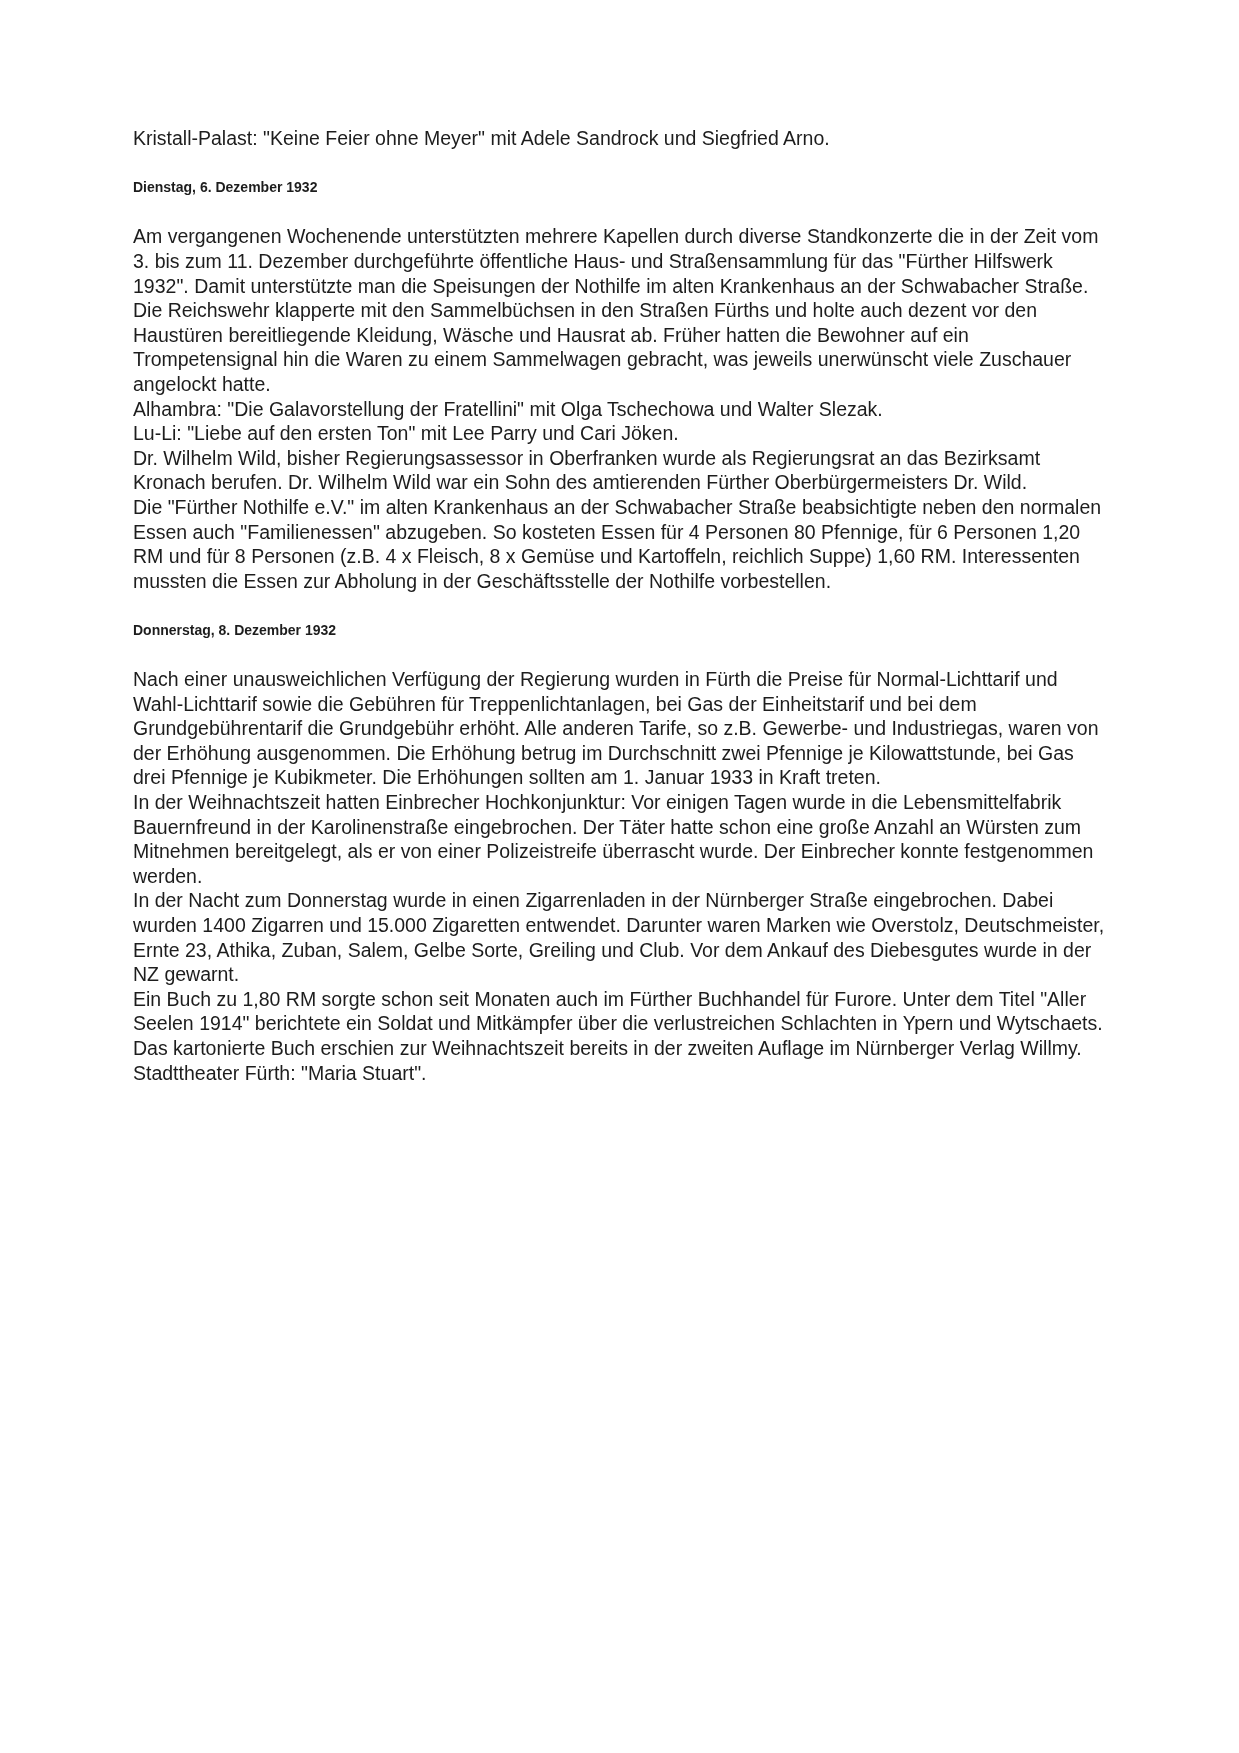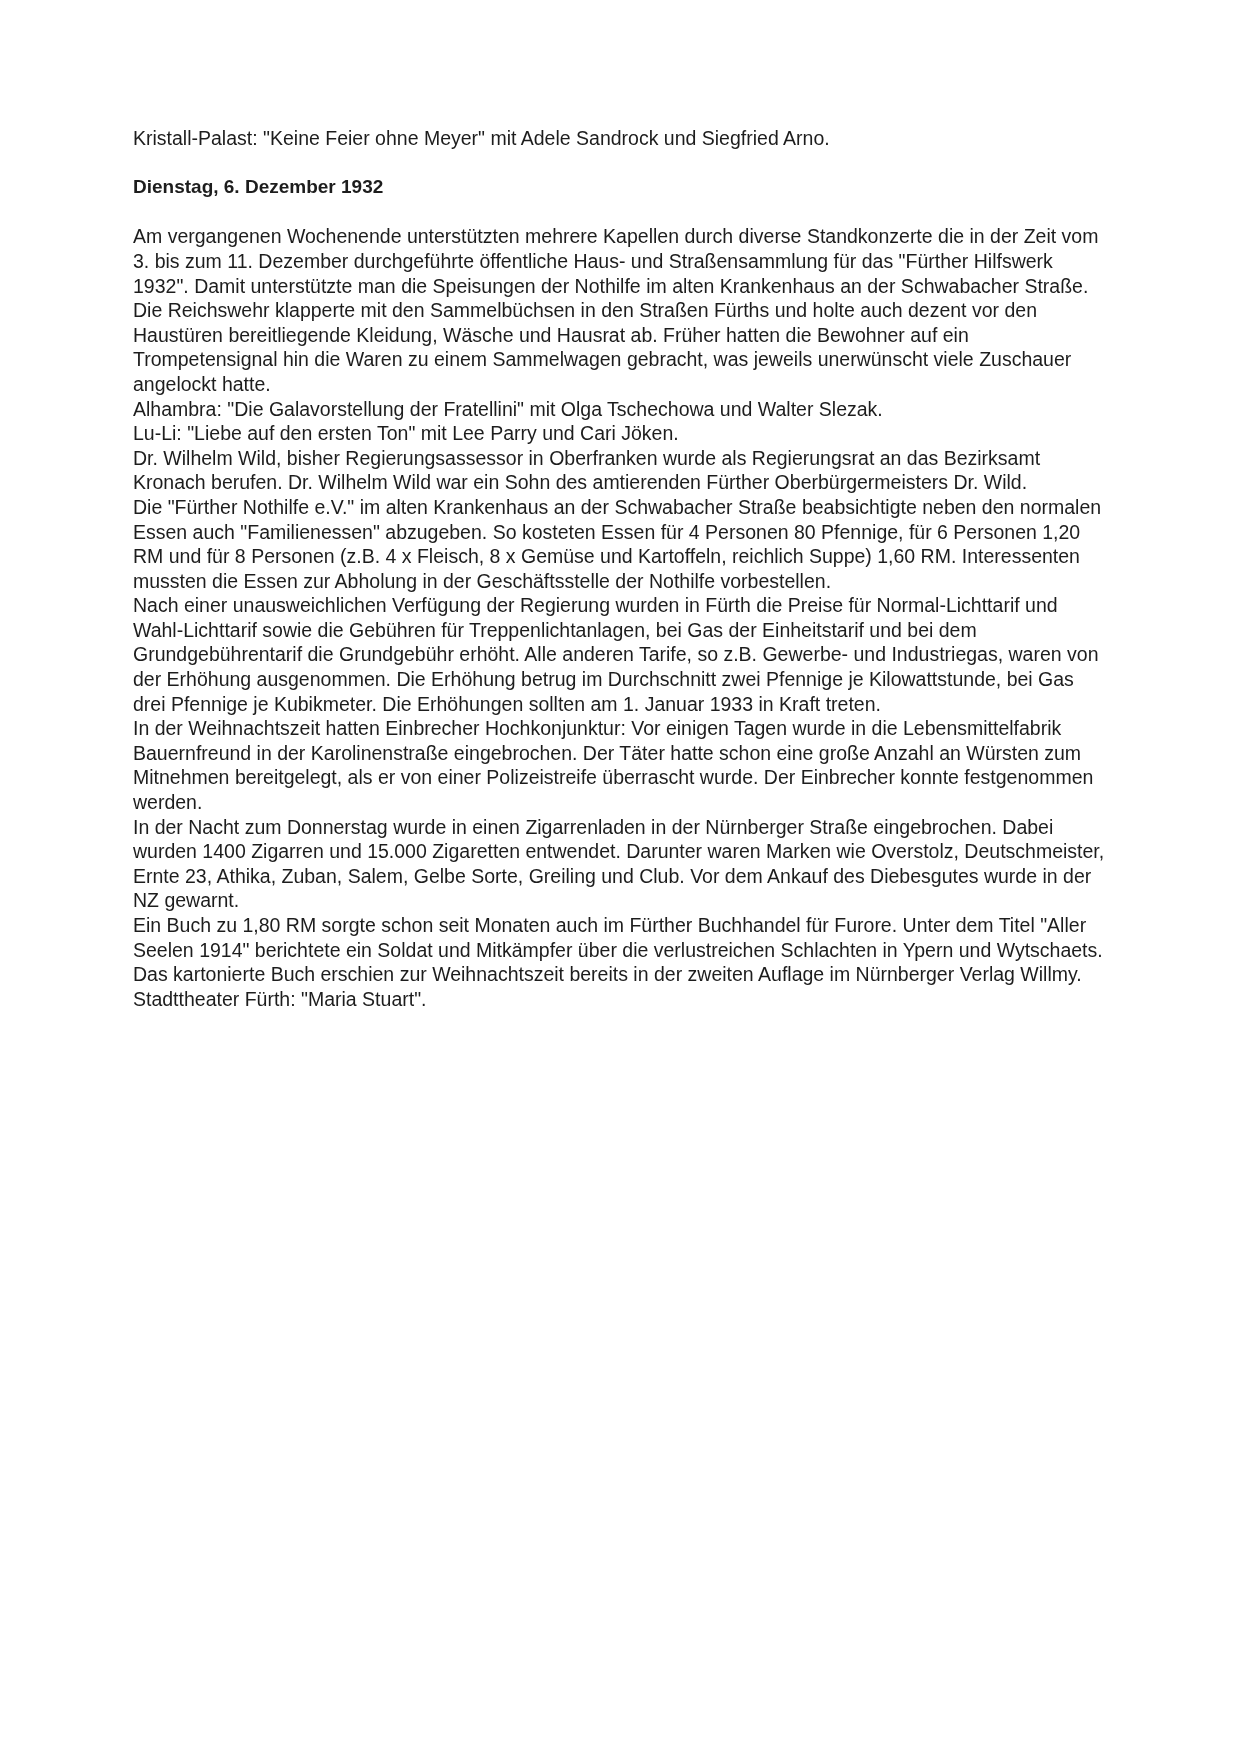--- a/index.html
+++ b/index.html
@@ -22,21 +22,21 @@
   }
   .body-text {
     margin: 0;
     padding: 0;
     font-weight: 400;
     max-width: 982px;
   }
   .heading {
     margin: 24.6px 0 24.6px 0;
     padding: 0;
-    font-size: 19px;
+    font-size: 14px;
     line-height: 24.6px;
     font-weight: 700;
     color: #1d1d1d;
   }
   section {
     margin: 0;
     padding: 0;
   }
 </style>
 </head>
@@ -52,20 +52,21 @@
     <p class="body-text">Alhambra: "Die Galavorstellung der Fratellini" mit Olga Tschechowa und Walter Slezak.</p>
     <p class="body-text">Lu-Li: "Liebe auf den ersten Ton" mit Lee Parry und Cari Jöken.</p>
   </section>
 
   <section>
     <p class="body-text">Dr. Wilhelm Wild, bisher Regierungsassessor in Oberfranken wurde als Regierungsrat an das Bezirksamt Kronach berufen. Dr. Wilhelm Wild war ein Sohn des amtierenden Fürther Oberbürgermeisters Dr. Wild.</p>
     <p class="body-text">Die "Fürther Nothilfe e.V." im alten Krankenhaus an der Schwabacher Straße beabsichtigte neben den normalen Essen auch "Familienessen" abzugeben. So kosteten Essen für 4 Personen 80 Pfennige, für 6 Personen 1,20 RM und für 8 Personen (z.B. 4 x Fleisch, 8 x Gemüse und Kartoffeln, reichlich Suppe) 1,60 RM. Interessenten mussten die Essen zur Abholung in der Geschäftsstelle der Nothilfe vorbestellen.</p>
   </section>
 
   <section>
+    <h2 class="heading">Donnerstag, 8. Dezember 1932</h2>
     <p class="body-text">Nach einer unausweichlichen Verfügung der Regierung wurden in Fürth die Preise für Normal-Lichttarif und Wahl-Lichttarif sowie die Gebühren für Treppenlichtanlagen, bei Gas der Einheitstarif und bei dem Grundgebührentarif die Grundgebühr erhöht. Alle anderen Tarife, so z.B. Gewerbe- und Industriegas, waren von der Erhöhung ausgenommen. Die Erhöhung betrug im Durchschnitt zwei Pfennige je Kilowattstunde, bei Gas drei Pfennige je Kubikmeter. Die Erhöhungen sollten am 1. Januar 1933 in Kraft treten.</p>
     <p class="body-text">In der Weihnachtszeit hatten Einbrecher Hochkonjunktur: Vor einigen Tagen wurde in die Lebensmittelfabrik Bauernfreund in der Karolinenstraße eingebrochen. Der Täter hatte schon eine große Anzahl an Würsten zum Mitnehmen bereitgelegt, als er von einer Polizeistreife überrascht wurde. Der Einbrecher konnte festgenommen werden.</p>
   </section>
 
   <section>
     <p class="body-text">In der Nacht zum Donnerstag wurde in einen Zigarrenladen in der Nürnberger Straße eingebrochen. Dabei wurden 1400 Zigarren und 15.000 Zigaretten entwendet. Darunter waren Marken wie Overstolz, Deutschmeister, Ernte 23, Athika, Zuban, Salem, Gelbe Sorte, Greiling und Club. Vor dem Ankauf des Diebesgutes wurde in der NZ gewarnt.</p>
     <p class="body-text">Ein Buch zu 1,80 RM sorgte schon seit Monaten auch im Fürther Buchhandel für Furore. Unter dem Titel "Aller Seelen 1914" berichtete ein Soldat und Mitkämpfer über die verlustreichen Schlachten in Ypern und Wytschaets. Das kartonierte Buch erschien zur Weihnachtszeit bereits in der zweiten Auflage im Nürnberger Verlag Willmy.</p>
     <p class="body-text">Stadttheater Fürth: "Maria Stuart".</p>
   </section>
 

